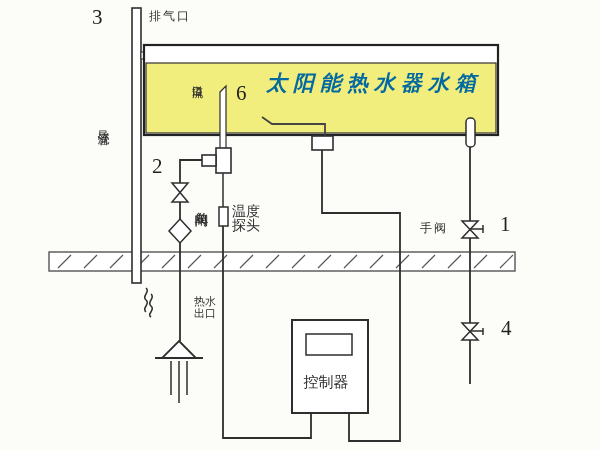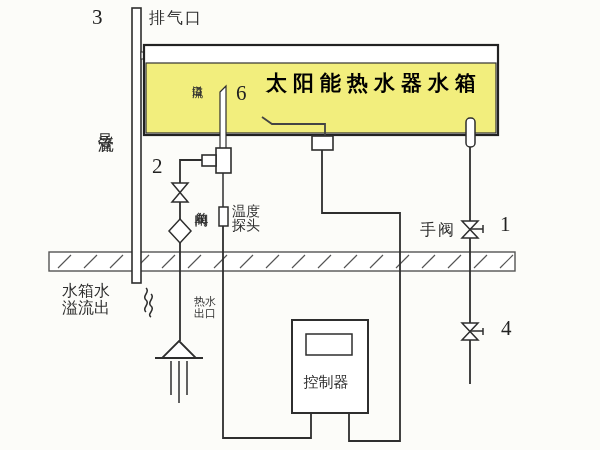--- a/index.html
+++ b/index.html
@@ -6,26 +6,26 @@
   .stage{
     position:relative;width:600px;height:450px;overflow:hidden;
     background:#fcfcf9;
     font-family:"Liberation Sans",sans-serif;
     color:#2e2e2e;
   }
   .stage svg{position:absolute;left:0;top:0;}
   .lbl{position:absolute;white-space:pre;line-height:1.05;}
   .v{writing-mode:vertical-rl;text-orientation:upright;letter-spacing:2px;}
   .num{font-family:"Liberation Serif",serif;font-size:21px;color:#222;}
-  .s16{font-size:16px;}
+  .s16{font-size:12px;}
   .s15{font-size:11px;}
   .s14{font-size:14px;line-height:1.0;}
   .tank-title{
-    font-size:21px;letter-spacing:6px;color:#000000;
-    font-family:"Liberation Serif","DejaVu Serif",serif;font-weight:600;
+    font-size:21px;letter-spacing:6px;color:#0369a1;
+    font-family:"Liberation Serif","DejaVu Serif",serif;font-weight:600;font-style:italic;
   }
   .ctrl-lbl{width:68px;text-align:center;font-size:15px;}
 </style>
 </head>
 <body>
 
 <div class="stage">
 
   <svg width="600" height="450" viewBox="0 0 600 450">
 
@@ -112,21 +112,20 @@
 
 
   <div class="lbl num" style="left:152px;top:155px;">2</div>
   <div class="lbl s14 v" style="left:195px;top:200px;letter-spacing:1px;">单向阀</div>
 
   <div class="lbl s14" style="left:232px;top:204px;"><span>温度</span><br><span>探头</span></div>
 
   <div class="lbl s16" style="left:420px;top:222px;letter-spacing:2px;font-family:Liberation Serif, serif;">手阀</div>
   <div class="lbl num" style="left:500px;top:213px;">1</div>
 
-  <div class="lbl s16" style="left:62px;top:283px;"><span>水箱水</span><br><span>溢流出</span></div>
 
   <div class="lbl s15" style="left:194px;top:296px;"><span>热水</span><br><span>出口</span></div>
 
   <div class="lbl num" style="left:501px;top:317px;">4</div>
 
   <div class="lbl ctrl-lbl" style="left:292px;top:374px;">控制器</div>
 
 </div>
 
 </body></html>

